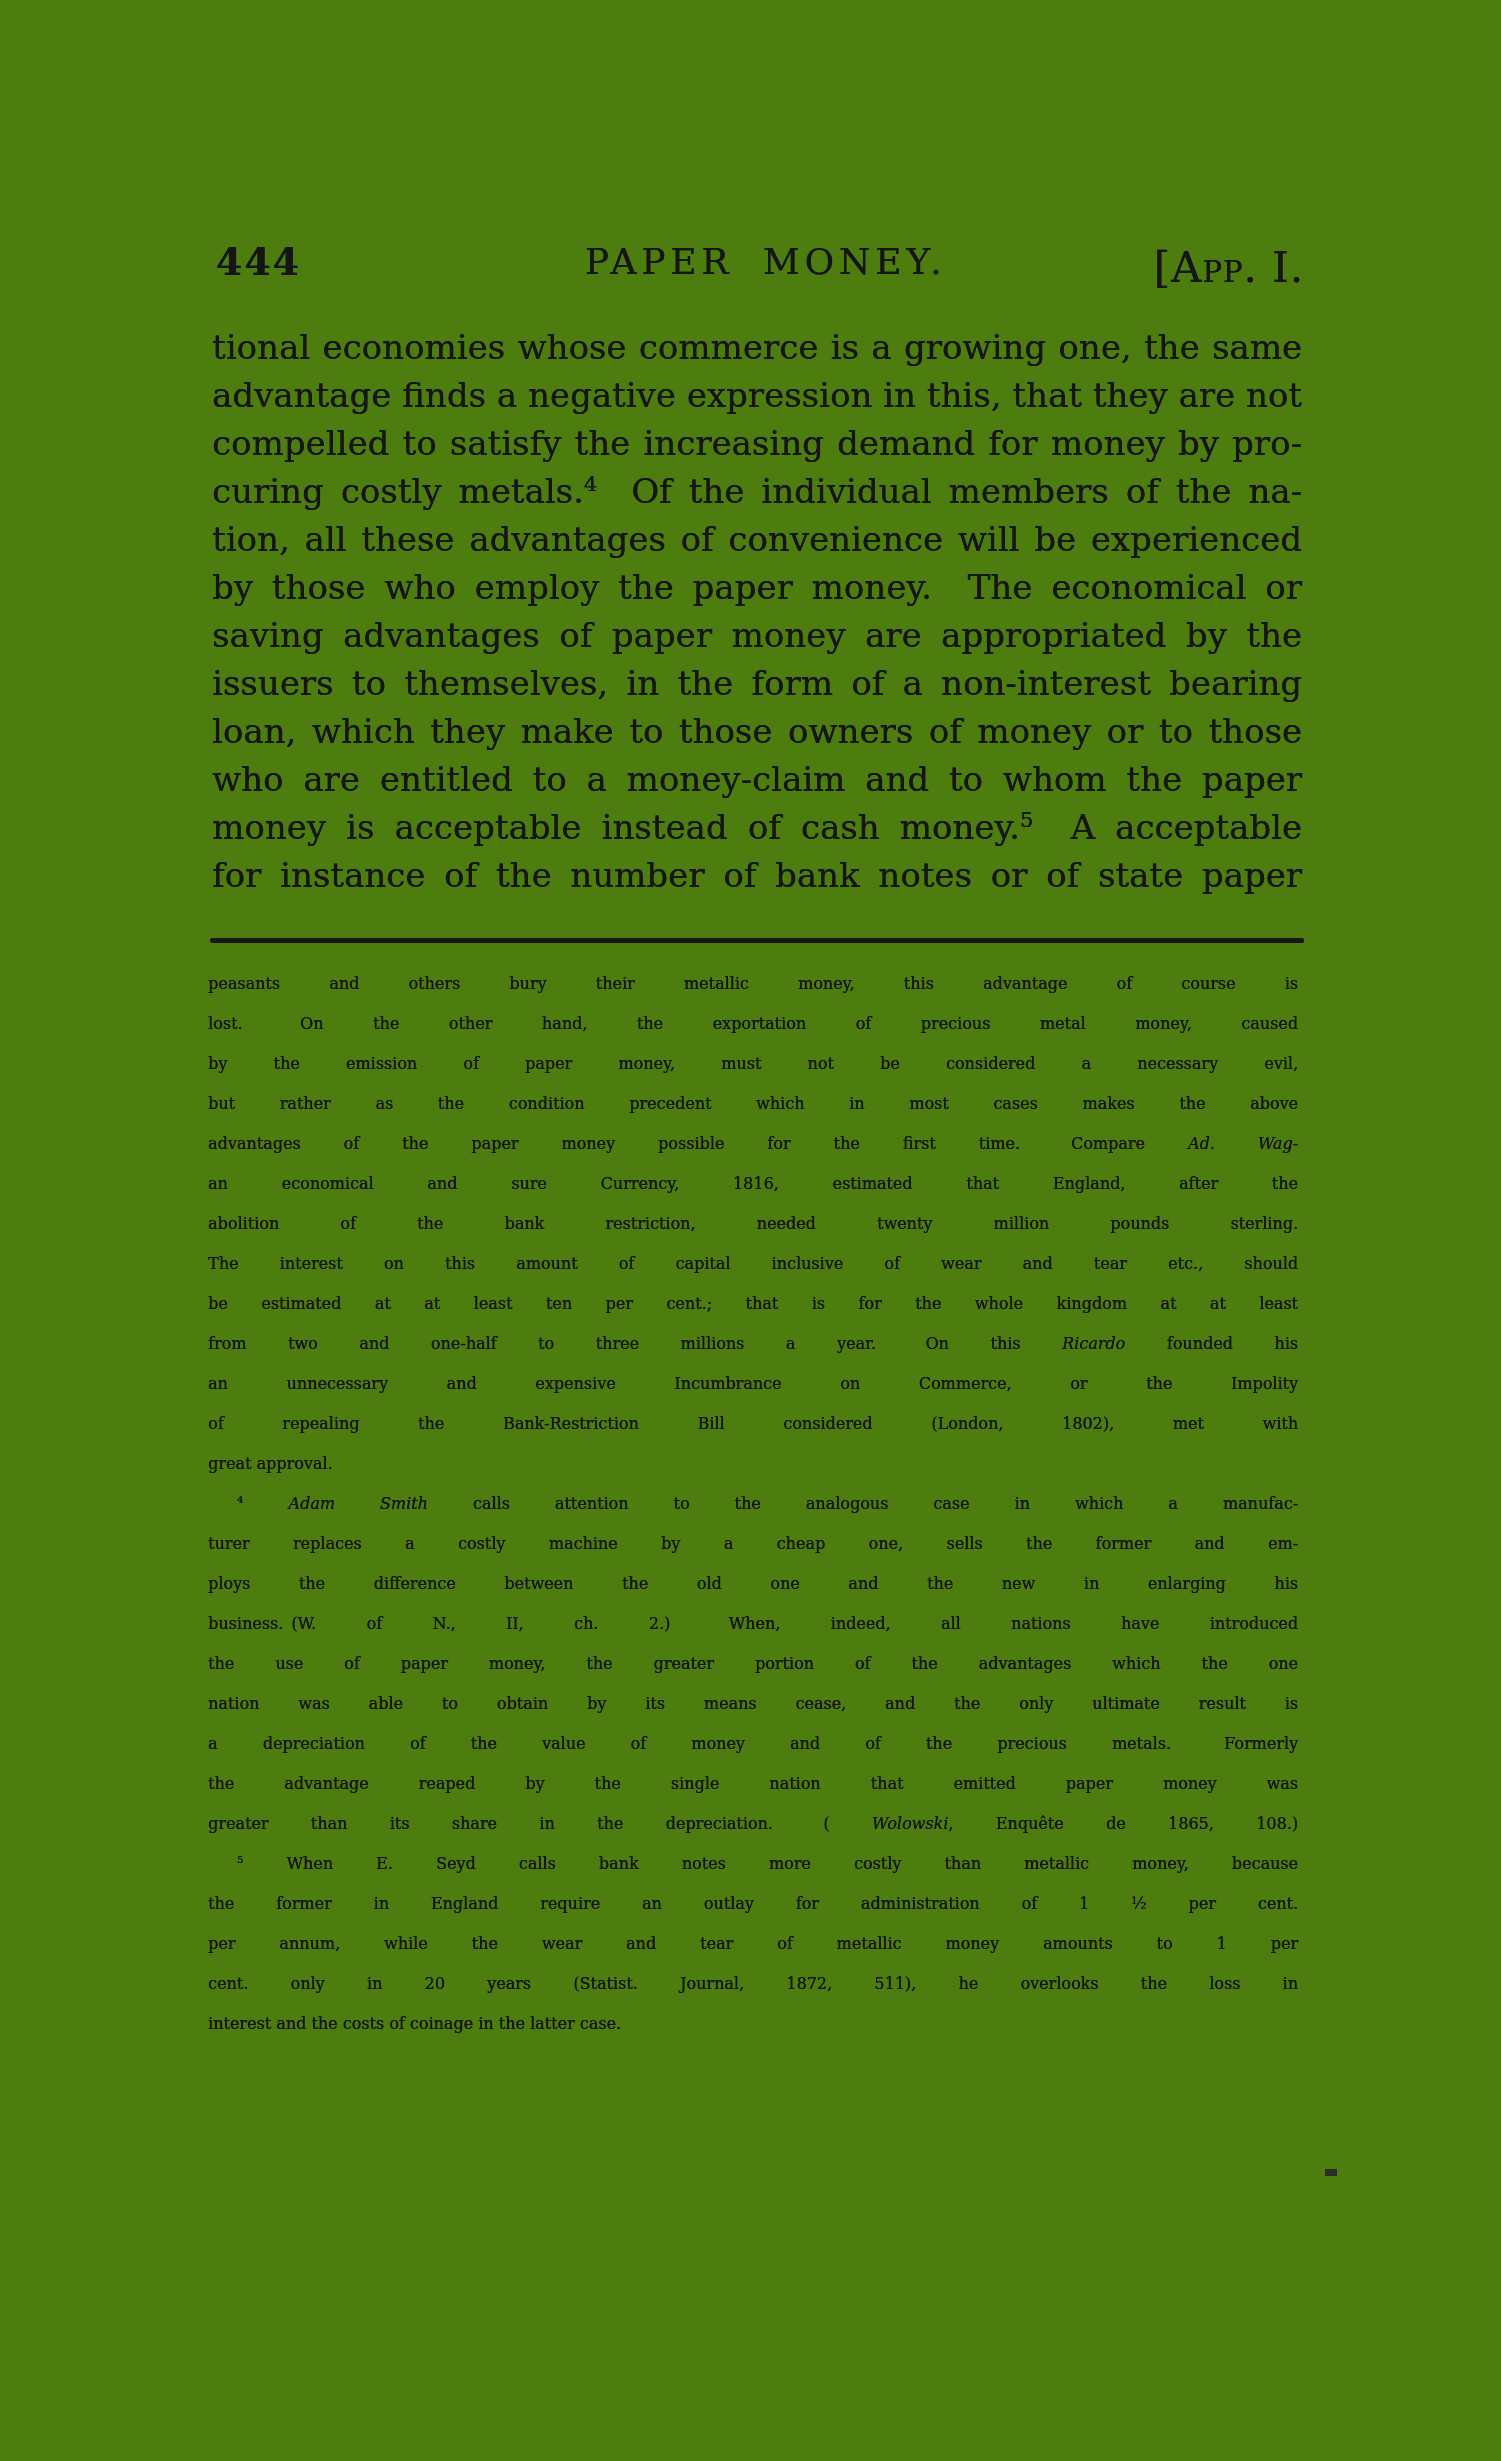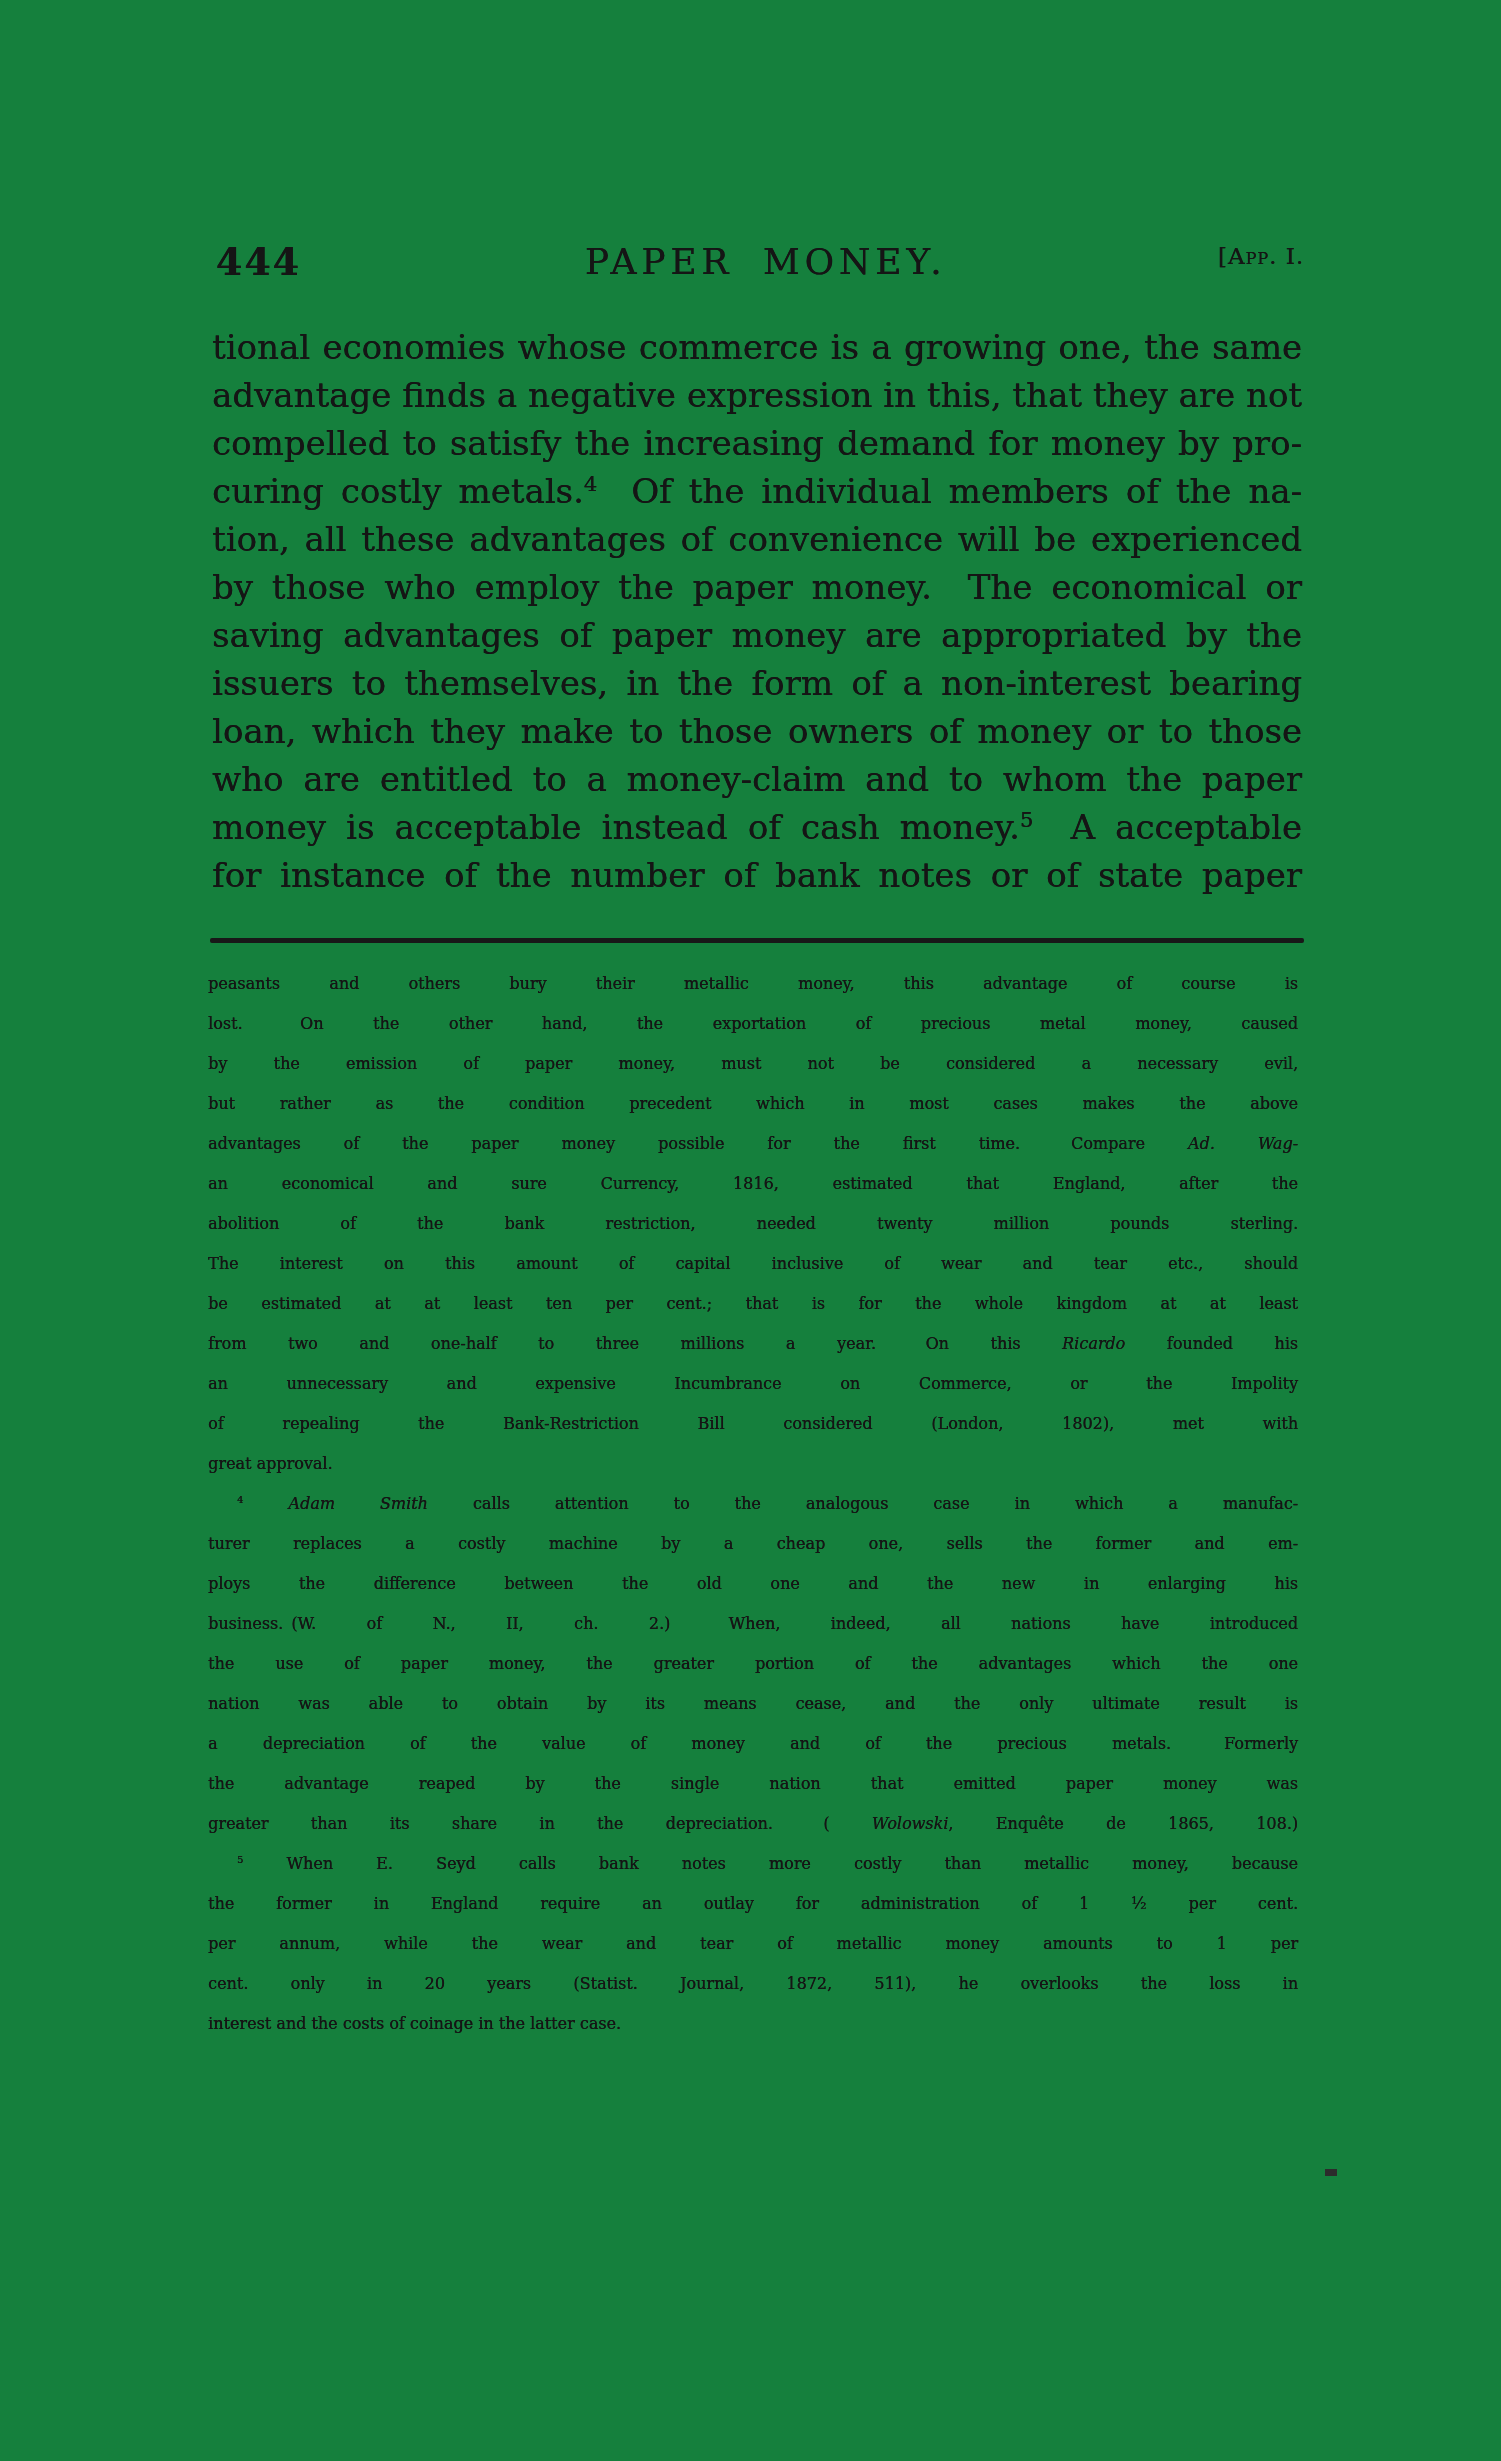--- a/index.html
+++ b/index.html
@@ -1,38 +1,38 @@
 <!DOCTYPE html>
 <html><head>
 <meta charset="utf-8">
 <style>
   html, body { margin: 0; padding: 0; background: #e8e8e8; }
   .page {
     position: relative;
     width: 1502px;
     height: 2461px;
-    background: #15803d;
+    background: #4d7c0f;
     font-family: "DejaVu Serif", serif;
     color: #151515;
     overflow: hidden;
     text-shadow: 0.3px 0 0 currentColor;
   }
   .header { position: absolute; top: 239px; left: 212px; width: 1092px; height: 48px; }
   .page-num {
     position: absolute; left: 3.8px; top: 0;
     font-size: 38px; font-weight: bold; letter-spacing: 1.9px;
   }
   .running-title {
     position: absolute; left: 15px; right: 0; top: 1.9px;
     text-align: center; font-size: 36px;
     letter-spacing: 4.8px; word-spacing: 13.4px;
   }
   .section-marker {
     position: absolute; right: 0; top: 3.8px;
-    font-size: 23px; font-variant: small-caps; letter-spacing: 1px;
+    font-size: 42px; font-variant: small-caps; letter-spacing: 1px;
   }
   .main-text {
     position: absolute; top: 323px; left: 212px; width: 1090px;
     font-size: 34px; line-height: 48px;
   }
   .footnote-separator {
     position: absolute; top: 938px; left: 210px; width: 1094px; height: 4.8px;
     background: #181818; border-radius: 1.9px;
   }
   .footnotes {

